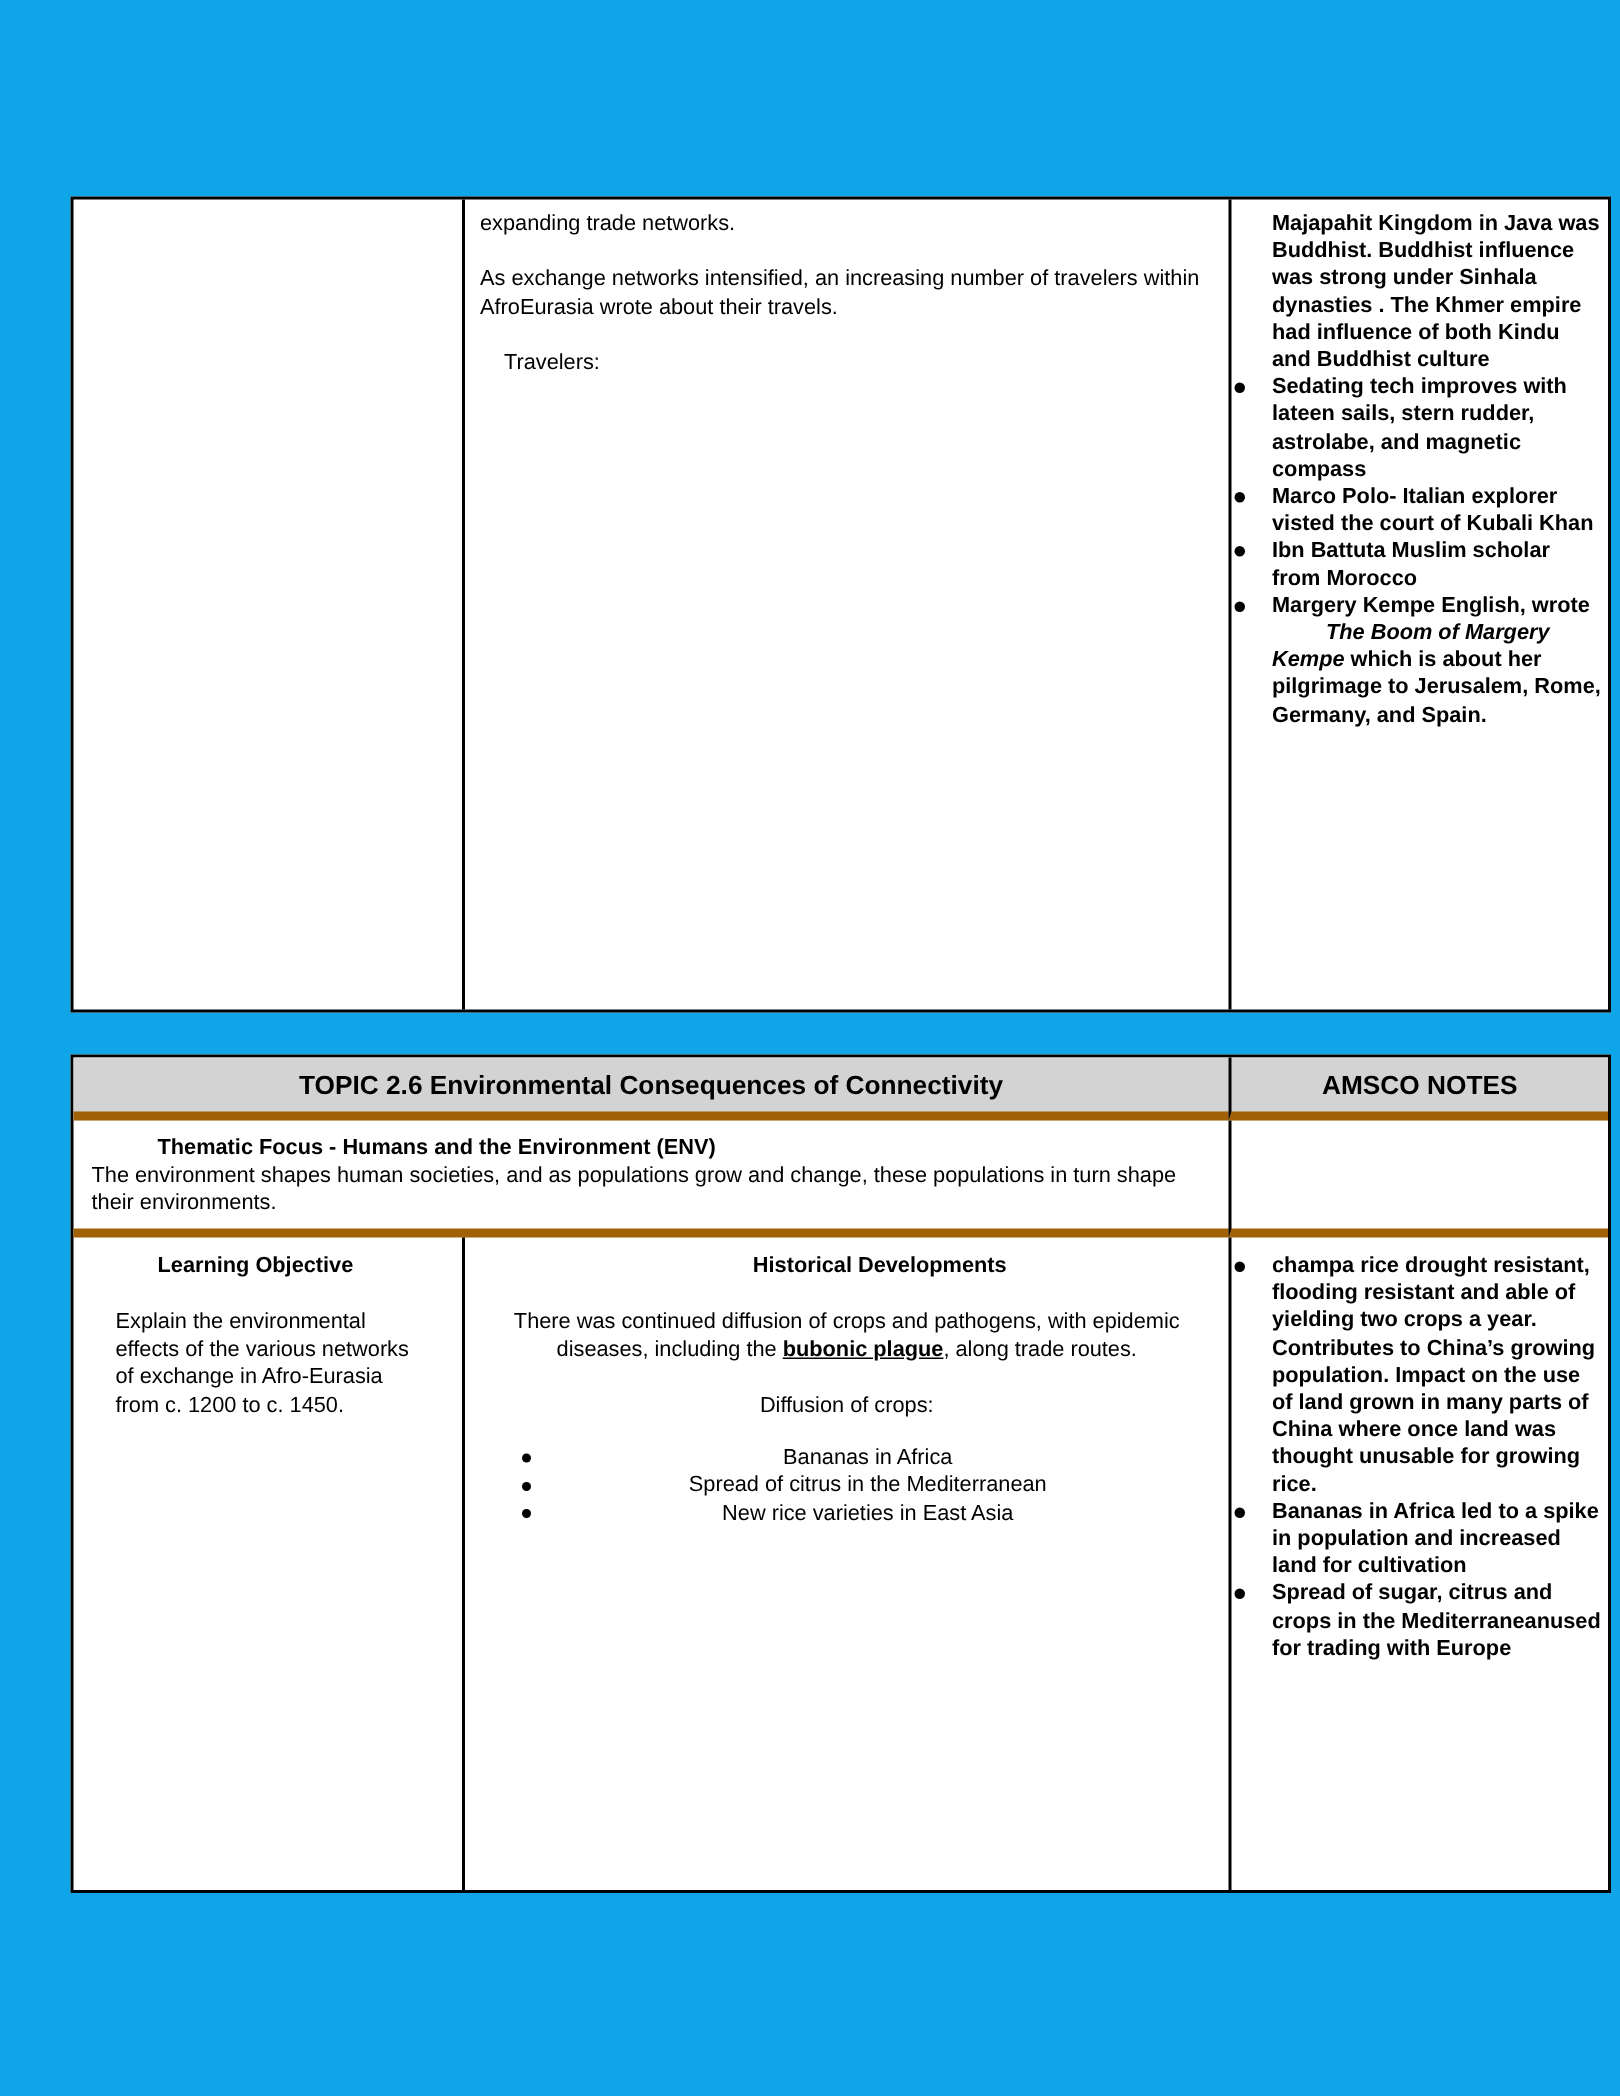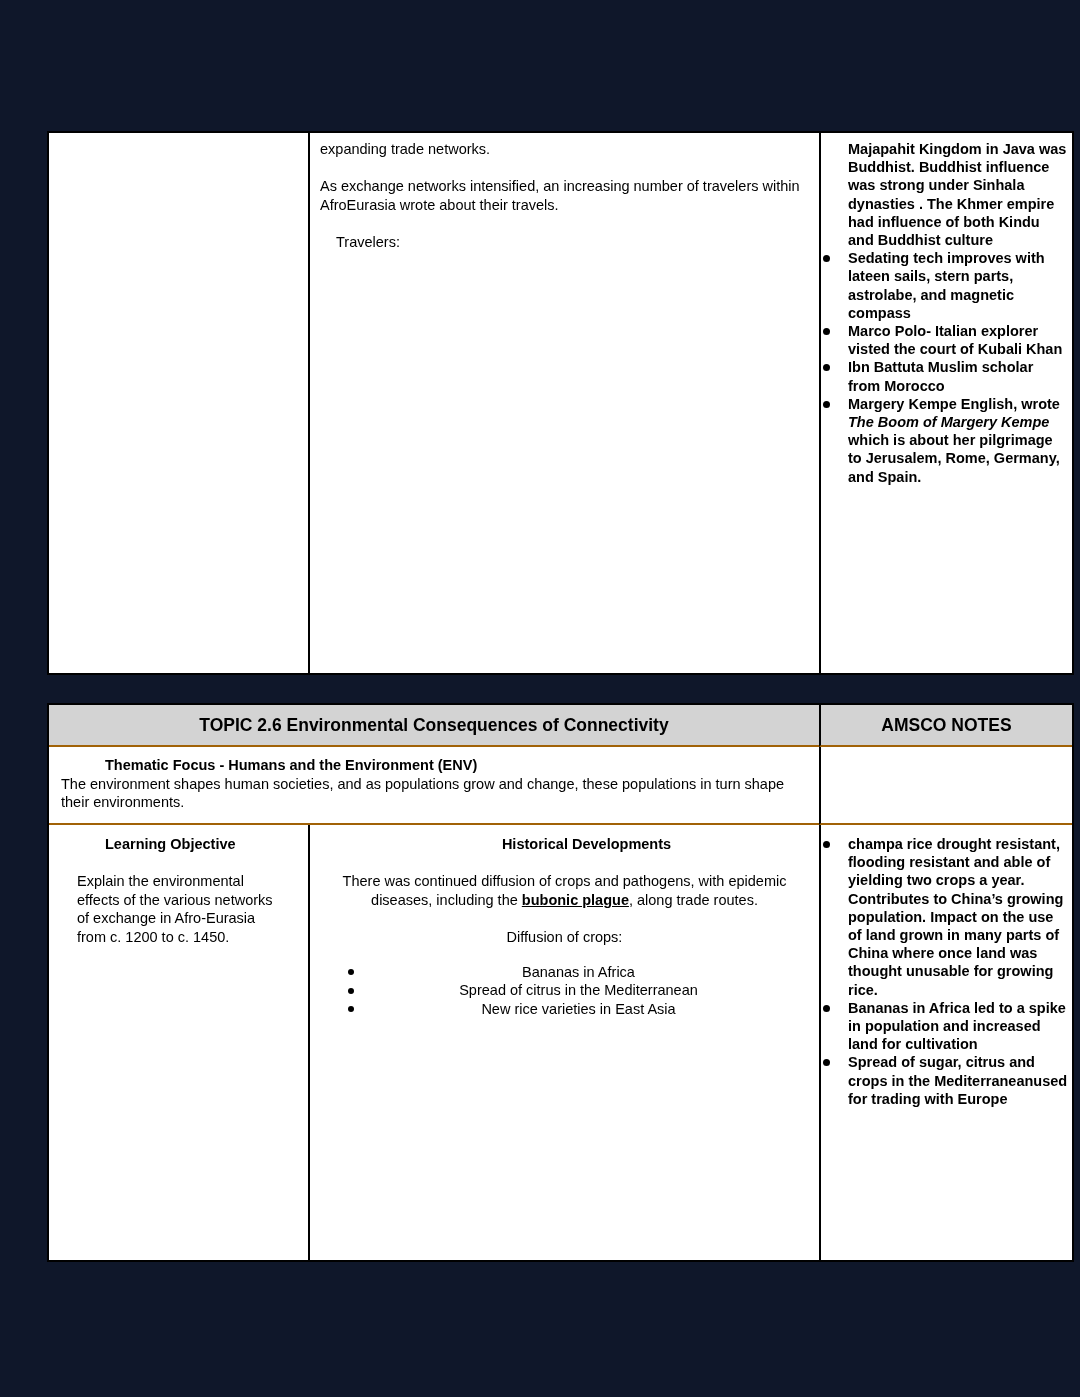--- a/index.html
+++ b/index.html
@@ -1,21 +1,21 @@
 <!DOCTYPE html>
 <html><head>
 <meta charset="utf-8">
 <style>
   * { box-sizing: border-box; }
   html, body { margin: 0; padding: 0; background: #ffffff; }
   .page {
     position: relative;
     width: 1080px;
     height: 1397px;
-    background: #0f172a;
+    background: #0ea5e9;
     color: #000000;
     font-family: "Liberation Sans", "DejaVu Sans", sans-serif;
   }
   .doc-table {
     position: absolute;
     border: 2px solid #000000;
     display: grid;
     background: #ffffff;
   }
   #table1 {
@@ -24,21 +24,21 @@
     grid-template-columns: 259px 511px 1fr;
   }
   #table2 {
     left: 47px; top: 703px;
     width: 1027px; height: 559px;
     grid-template-columns: 259px 511px 1fr;
     grid-template-rows: 42px 78px 1fr;
   }
   .cell { overflow: hidden; }
   .bl { border-left: 2px solid #000000; }
-  .bb { border-bottom: 2px solid #a16207; }
+  .bb { border-bottom: 6px solid #a16207; }
 
   .body-text { font-size: 14.5px; line-height: 18.6px; }
   .pad-mid { padding: 7px 14px 7px 10px; }
   .pad-notes { padding: 7px 4px 7px 0; }
 
   p { margin: 0 0 18.6px 0; }
   p.tight { margin: 16px; }
 
   ul.plain { list-style: none; margin: 0; padding: 0; }
 
@@ -66,40 +66,40 @@
   }
   .span2 { grid-column: 1 / 3; }
 
   .thematic-cell { padding: 9px 12px; }
   .lo-cell { padding: 10px 12px; }
   .hd-cell { padding: 10px 32px; text-align: center; }
   .notes-cell2 { padding: 10px 4px 10px 0; }
 
   .heading { font-weight: bold; margin-left: 44px; }
   .u { text-decoration: underline; }
-  em { font-style: italic; }
+  em { font-style: italic; margin-left: 36px; }
 </style>
 </head>
 <body>
 
 <div class="page">
 
   <div id="table1" class="doc-table">
     <div class="cell"></div>
 
     <div class="cell bl body-text pad-mid">
       <p>expanding trade networks.</p>
       <p>As exchange networks intensified, an increasing number of travelers within AfroEurasia wrote about their travels.</p>
       <p class="tight">Travelers:</p>
     </div>
 
     <div class="cell bl pad-notes">
       <ul class="plain notes-list">
         <li>Majapahit Kingdom  in Java was Buddhist. Buddhist influence was strong under Sinhala dynasties . The Khmer empire had influence of both Kindu and Buddhist culture</li>
-        <li class="bullet">Sedating tech improves with lateen sails, stern parts, astrolabe, and magnetic compass</li>
+        <li class="bullet">Sedating tech improves with lateen sails, stern rudder, astrolabe, and magnetic compass</li>
         <li class="bullet">Marco Polo- Italian explorer visted the court of Kubali Khan</li>
         <li class="bullet">Ibn Battuta Muslim scholar from Morocco</li>
         <li class="bullet"><span>Margery Kempe English, wrote </span><em>The Boom of Margery Kempe</em><span> which is about her pilgrimage to Jerusalem, Rome, Germany, and Spain.</span></li>
       </ul>
     </div>
   </div>
 
   <div id="table2" class="doc-table">
 
     <div class="cell hdr span2 bb">

